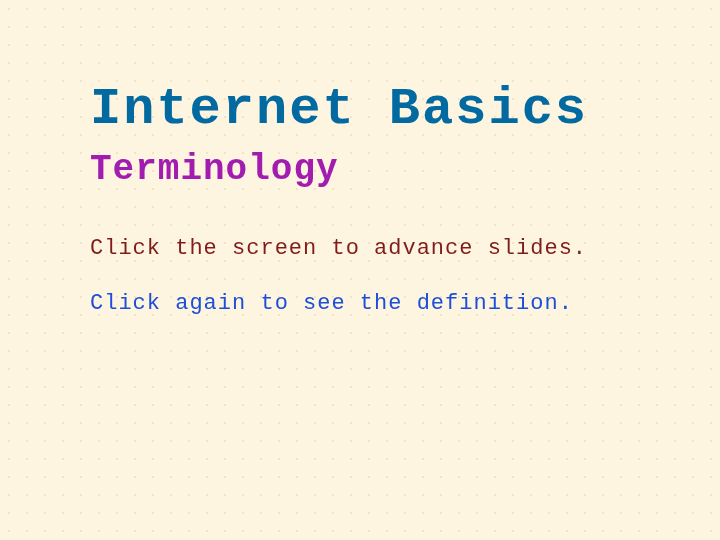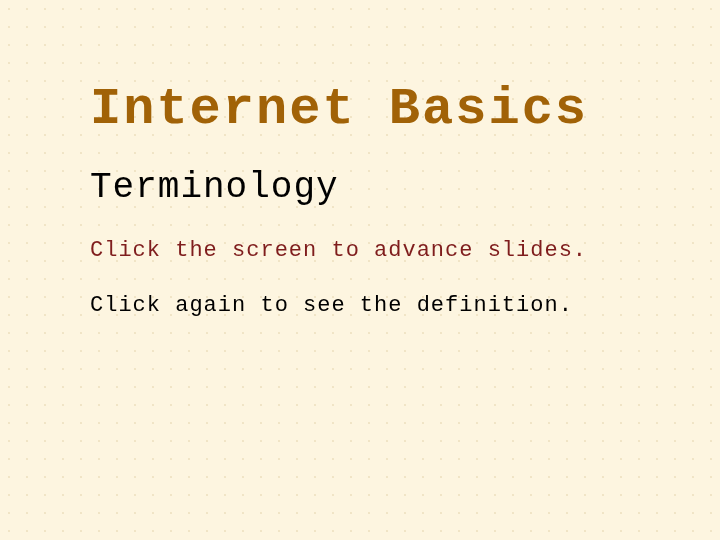--- a/index.html
+++ b/index.html
@@ -33,46 +33,46 @@
       flex-direction: column;
       justify-content: flex-start;
       align-items: flex-start;
       padding: 80px 90px 60px 90px;
       height: 100%;
     }
 
     .main-title {
       font-size: 52px;
       font-weight: bold;
-      color: #a16207;
+      color: #0369a1;
       letter-spacing: 2px;
-      margin-bottom: 28px;
+      margin-bottom: 10px;
       font-family: 'Courier New', Courier, monospace;
     }
 
     .subtitle {
       font-size: 36px;
-      font-weight: normal;
-      color: #000000;
+      font-weight: bold;
+      color: #a21caf;
       letter-spacing: 1px;
-      margin-bottom: 30px;
+      margin-bottom: 46px;
       font-family: 'Courier New', Courier, monospace;
     }
 
     .instruction-1 {
       font-size: 22px;
       color: #7f1d1d;
       letter-spacing: 1px;
       margin-bottom: 30px;
       font-family: 'Courier New', Courier, monospace;
     }
 
     .instruction-2 {
       font-size: 22px;
-      color: #000000;
+      color: #1d4ed8;
       letter-spacing: 1px;
       font-family: 'Courier New', Courier, monospace;
     }
   </style>
 </head>
 <body>
 
 <div class="background"></div>
 
 <div class="content">

